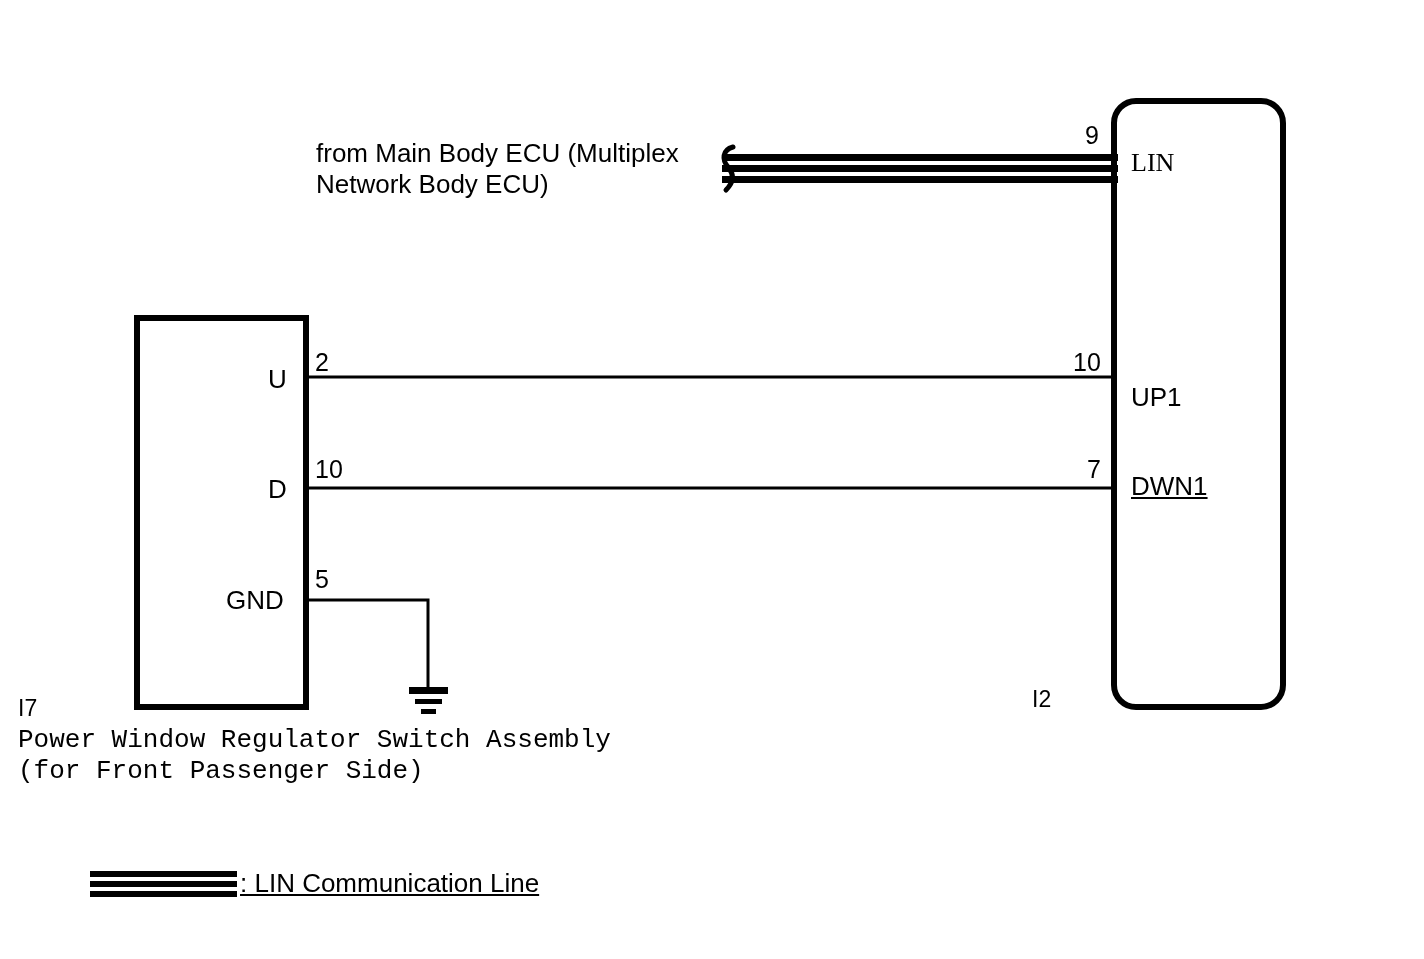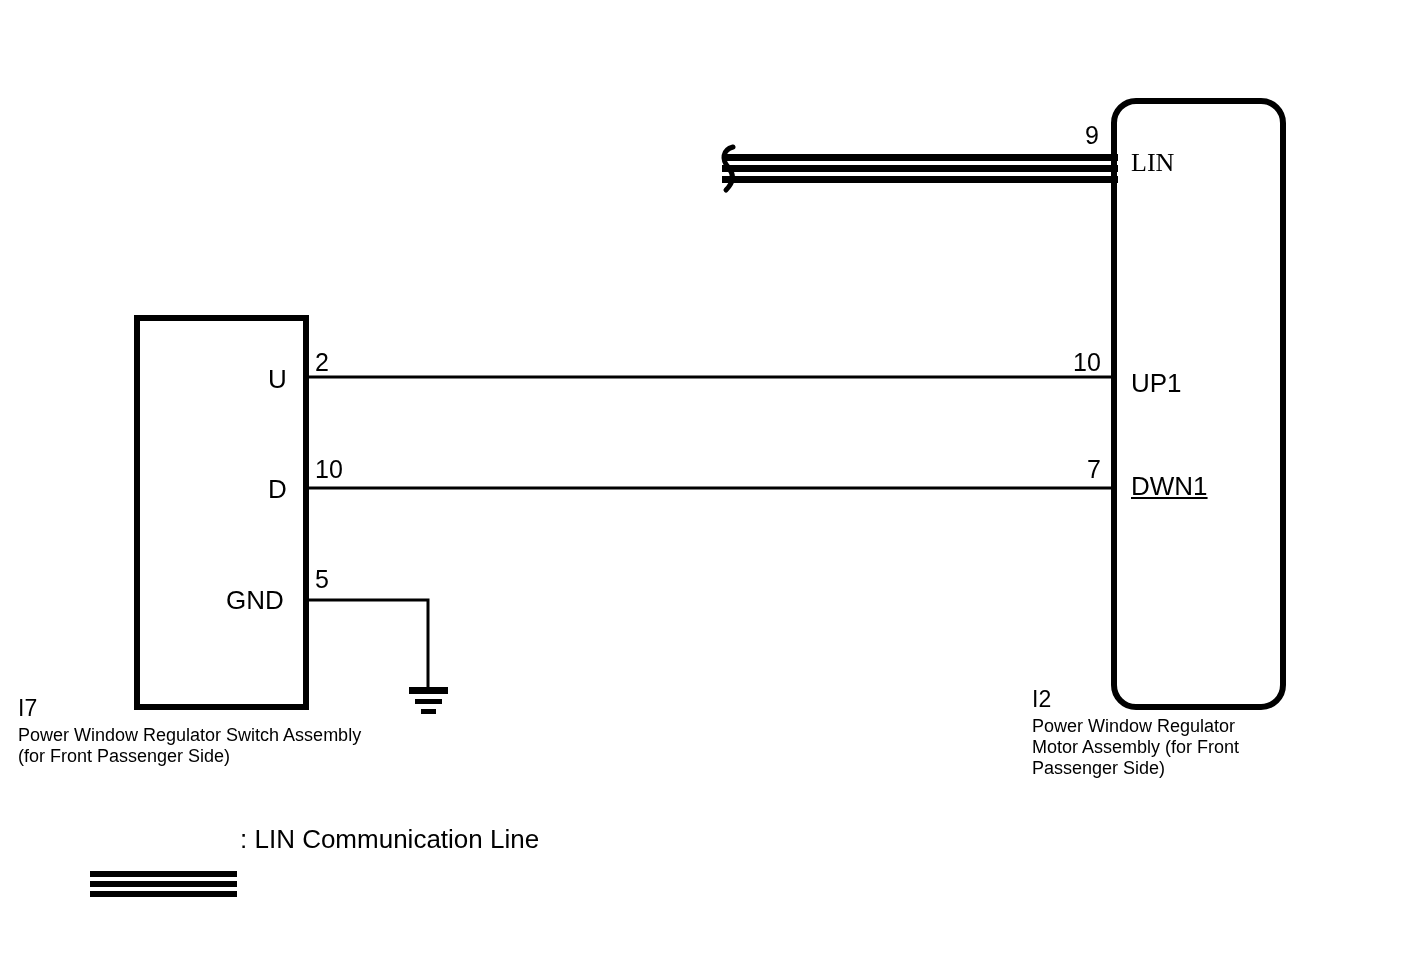--- a/index.html
+++ b/index.html
@@ -32,44 +32,44 @@
     line-height: 1.18;
     color: #000000;
     font-family: "Liberation Sans", sans-serif;
   }
 
   
   .t-source        { font-size: 26px; left: 316px; top: 138px; }
   .t-pin           { font-size: 25px; }
   .t-term          { font-size: 26px; }
   .t-conn-code     { font-size: 23px; }
-  .t-conn-name     { font-size: 18px; }
+  .t-conn-name     { font-size: 26px; font-family: Liberation Mono, monospace; }
   .t-legend        { font-size: 26px; }
 
   
   #pin-lin-9       { left: 1085px; top: 121px; }
   #pin-up-2        { left: 315px; top: 348px; }
   #pin-dwn-10      { left: 315px; top: 455px; }
   #pin-gnd-5       { left: 315px; top: 565px; }
   #pin-motor-10    { left: 1073px; top: 348px; }
   #pin-motor-7     { left: 1087px; top: 455px; }
 
   #term-u          { left: 268px; top: 364px; }
   #term-d          { left: 268px; top: 474px; }
   #term-gnd        { left: 226px; top: 585px; text-align: right; }
   #term-lin        { left: 1131px; top: 148px; font-family: Liberation Serif, serif; }
-  #term-up1        { left: 1131px; top: 368px; }
+  #term-up1        { left: 1131px; top: 382px; }
   #term-dwn1       { left: 1131px; top: 471px; text-decoration: underline; }
 
   #conn-left-code  { left: 18px;  top: 695px; }
   #conn-left-name  { left: 18px;  top: 725px; }
   #conn-right-code { left: 1032px; top: 686px; }
   #conn-right-name { left: 1032px; top: 716px; }
 
-  #legend-text     { left: 240px; top: 824px; }
+  #legend-text     { left: 240px; top: 868px; text-decoration: underline; }
 </style>
 </head>
 <body>
 
 <div id="diagram-root">
 
   <svg class="svg-layer" viewBox="0 0 1424 959">
 
     <rect x="137" y="318" width="169" height="389" fill="none" stroke="#000000" stroke-width="6"></rect>
 
@@ -95,20 +95,22 @@
       <rect x="421" y="709" width="15" height="5" fill="#000000"></rect>
     </g>
 
     <g>
       <rect x="90" y="871" width="147" height="6" fill="#000000"></rect>
       <rect x="90" y="881" width="147" height="6" fill="#000000"></rect>
       <rect x="90" y="891" width="147" height="6" fill="#000000"></rect>
     </g>
   </svg>
 
+  <div class="lbl t-source">from Main Body ECU (Multiplex
+Network Body ECU)</div>
 
   <div class="lbl t-pin" id="pin-up-2">2</div>
   <div class="lbl t-pin" id="pin-dwn-10">10</div>
   <div class="lbl t-pin" id="pin-gnd-5">5</div>
 
   <div class="lbl t-term" id="term-u">U</div>
   <div class="lbl t-term" id="term-d">D</div>
   <div class="lbl t-term" id="term-gnd">GND</div>
 
   <div class="lbl t-pin" id="pin-lin-9">9</div>
@@ -117,19 +119,16 @@
 
   <div class="lbl t-term" id="term-lin">LIN</div>
   <div class="lbl t-term" id="term-up1">UP1</div>
   <div class="lbl t-term" id="term-dwn1">DWN1</div>
 
   <div class="lbl t-conn-code" id="conn-left-code">I7</div>
   <div class="lbl t-conn-name" id="conn-left-name">Power Window Regulator Switch Assembly
 (for Front Passenger Side)</div>
 
   <div class="lbl t-conn-code" id="conn-right-code">I2</div>
-  <div class="lbl t-conn-name" id="conn-right-name">Power Window Regulator
-Motor Assembly (for Front
-Passenger Side)</div>
 
   <div class="lbl t-legend" id="legend-text">: LIN Communication Line</div>
 
 </div>
 
 </body></html>

